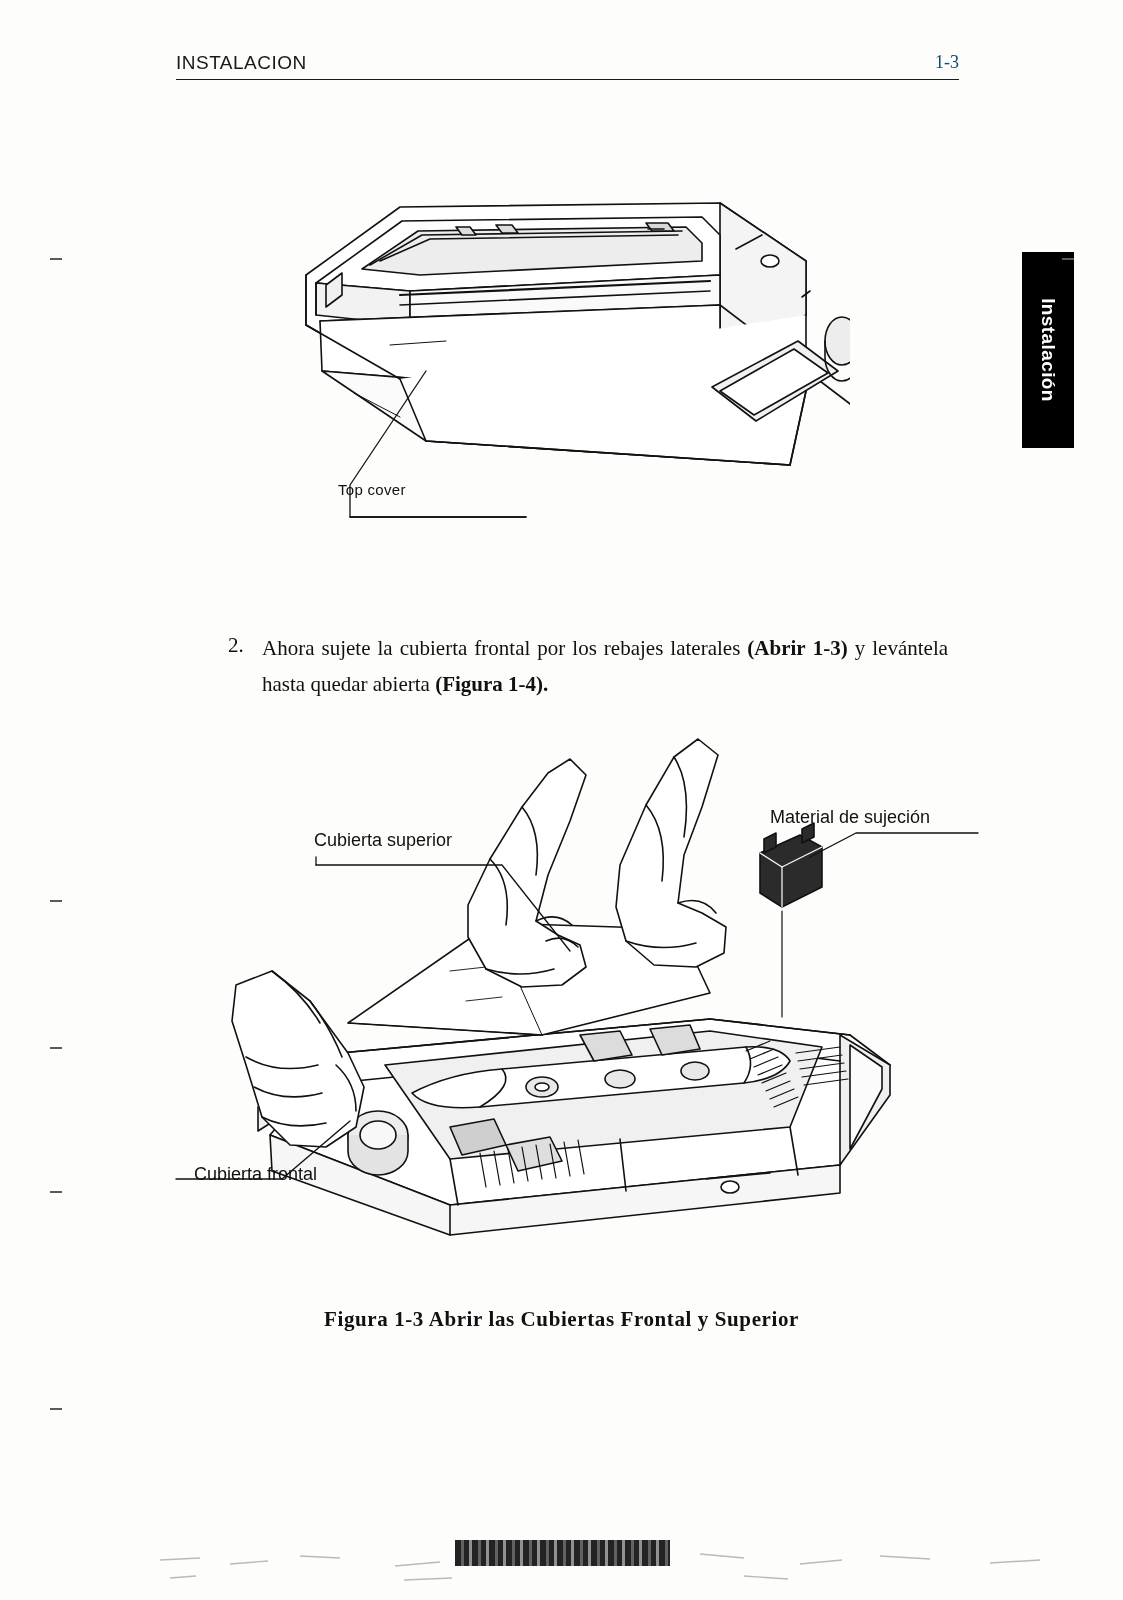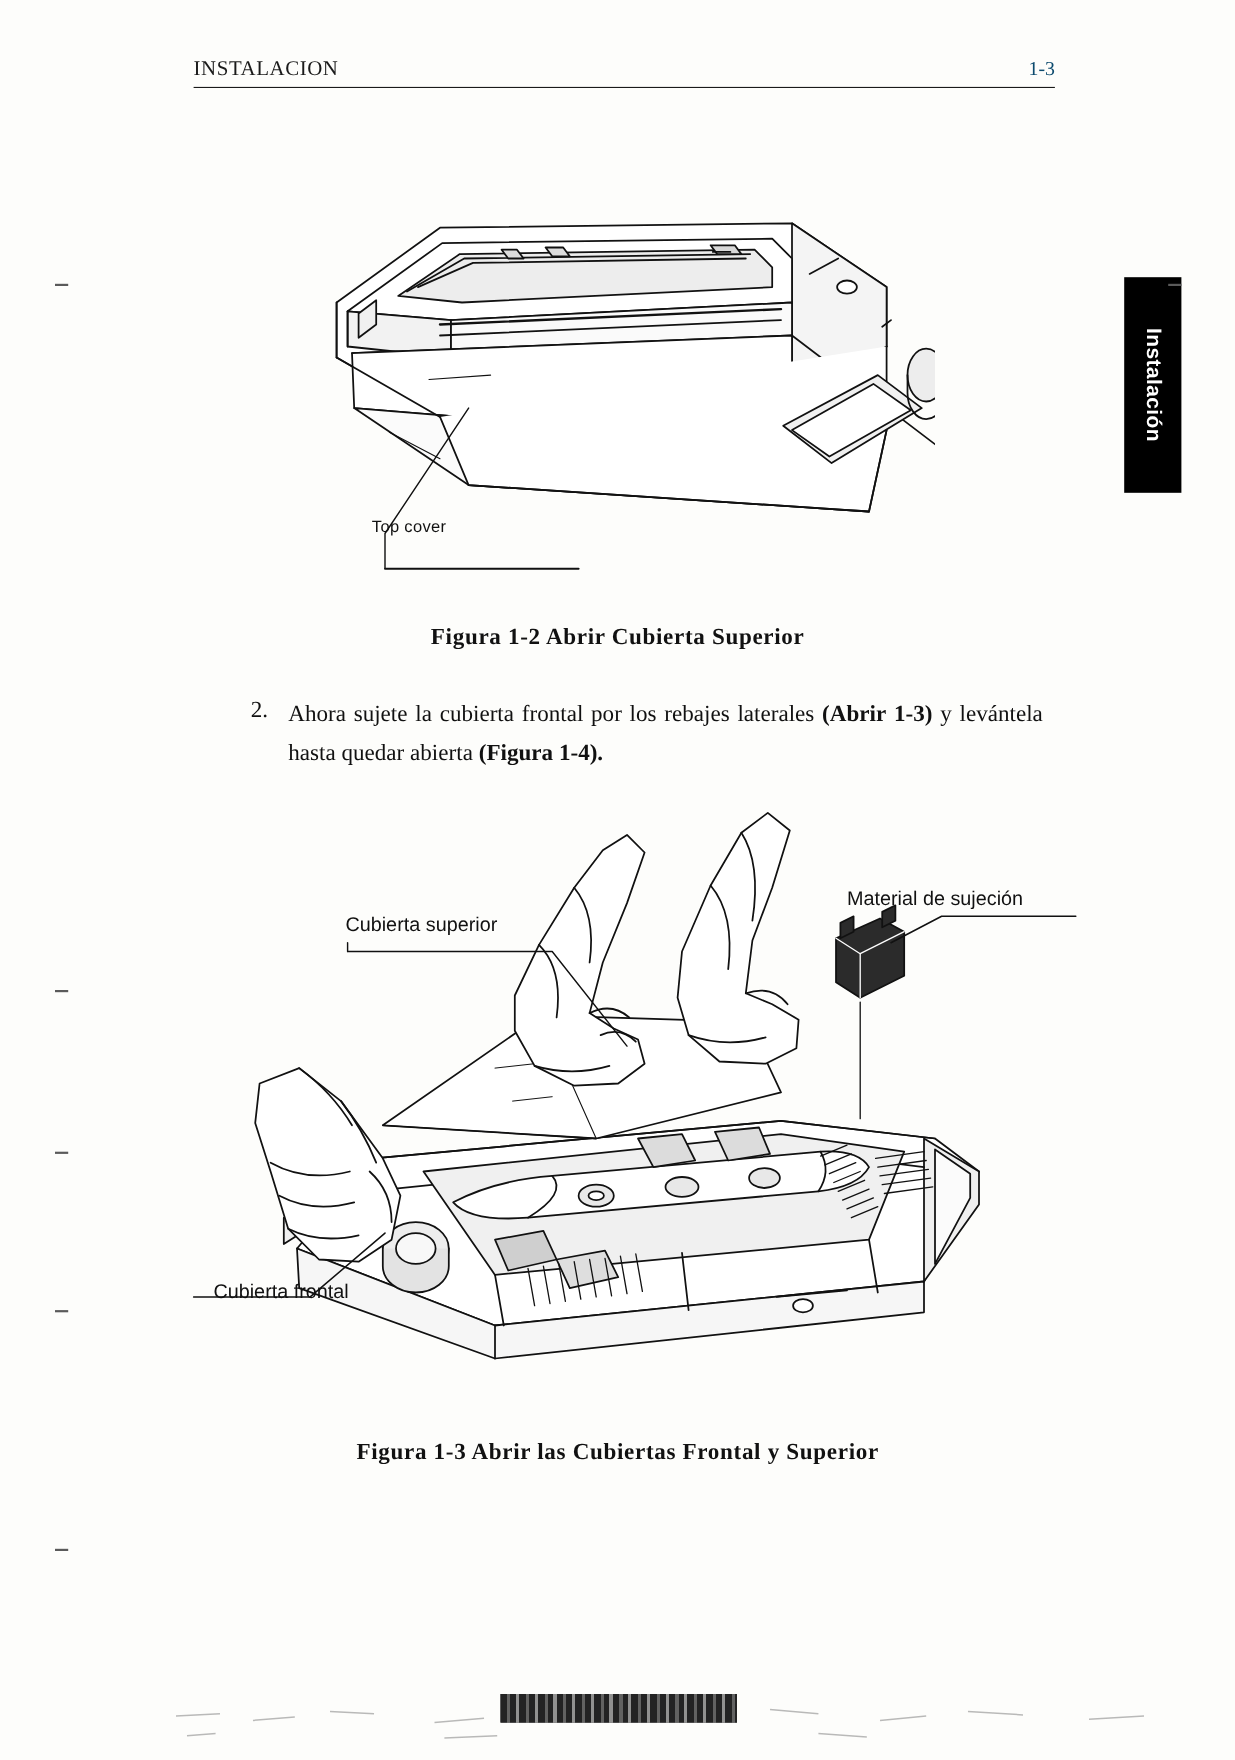--- a/index.html
+++ b/index.html
@@ -27,21 +27,21 @@
     position: absolute;
     left: 176px;
     top: 52px;
     width: 783px;
     height: 32px;
   }
   .header-left {
     position: absolute;
     left: 0;
     top: 0;
-    font-family: Liberation Serif, serif;
+    font-family: Liberation Sans, sans-serif;
     font-size: 19px;
     letter-spacing: 0.5px;
     color: #1a1a1a;
   }
   .header-right {
     position: absolute;
     right: 0;
     top: 0;
     font-family: "Liberation Serif", serif;
     font-size: 18px;
@@ -254,24 +254,23 @@
 
           <path d="M56 110 L56 160"></path>
           <path d="M66 118 L66 150"></path>
           <path d="M76 120 L92 108 L92 130 L76 142 Z" fill="#f0f0f0"></path>
 
           <path d="M176 206 L100 320 L100 352 L276 352" stroke-width="1.3"></path>
           <path d="M100 352 L276 352" stroke-width="1.6"></path>
         </g>
       </svg>
     </div>
-    <div class="lbl lbl-small" style="left:88px; top:306px;">Top cover</div>
+    <div class="lbl lbl-small" style="left:88px; top:316px;">Top cover</div>
   </div>
 
-  <div class="caption caption-1">Figura 1-2 Abrir Cubierta Superior</div>
 
   <div class="step">
     <div class="step-num">2.</div>
     <div class="step-text">
       <span>Ahora sujete la cubierta frontal por</span>
       <span>los rebajes laterales</span>
       <b>(Abrir</b>
       <b>1-3)</b>
       <span>y levántela hasta quedar abierta</span>
       <b>(Figura 1-4).</b>

